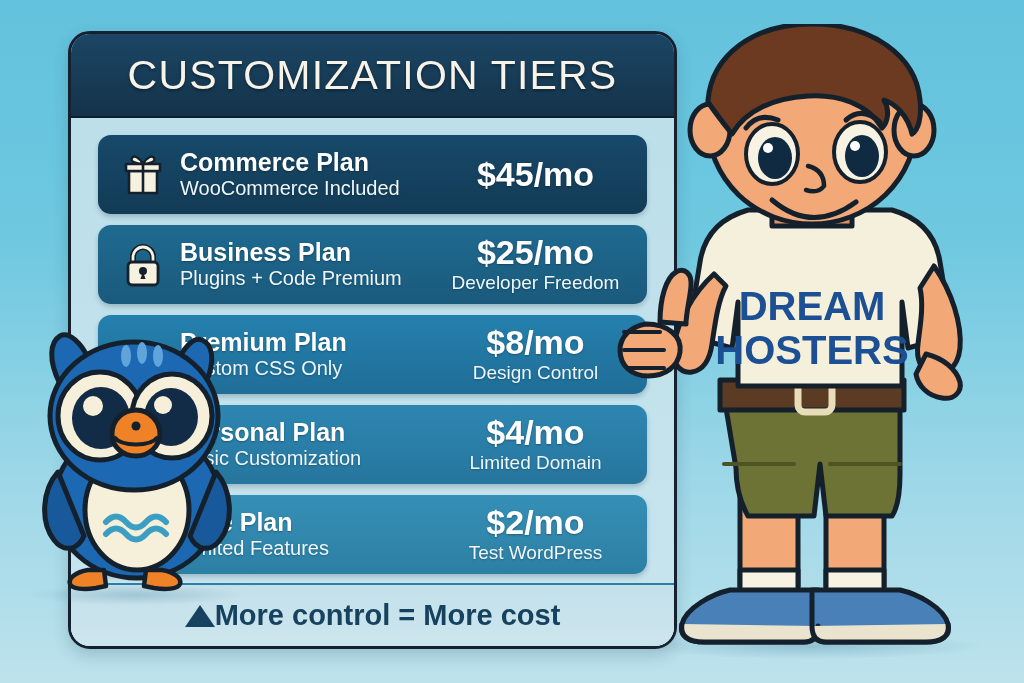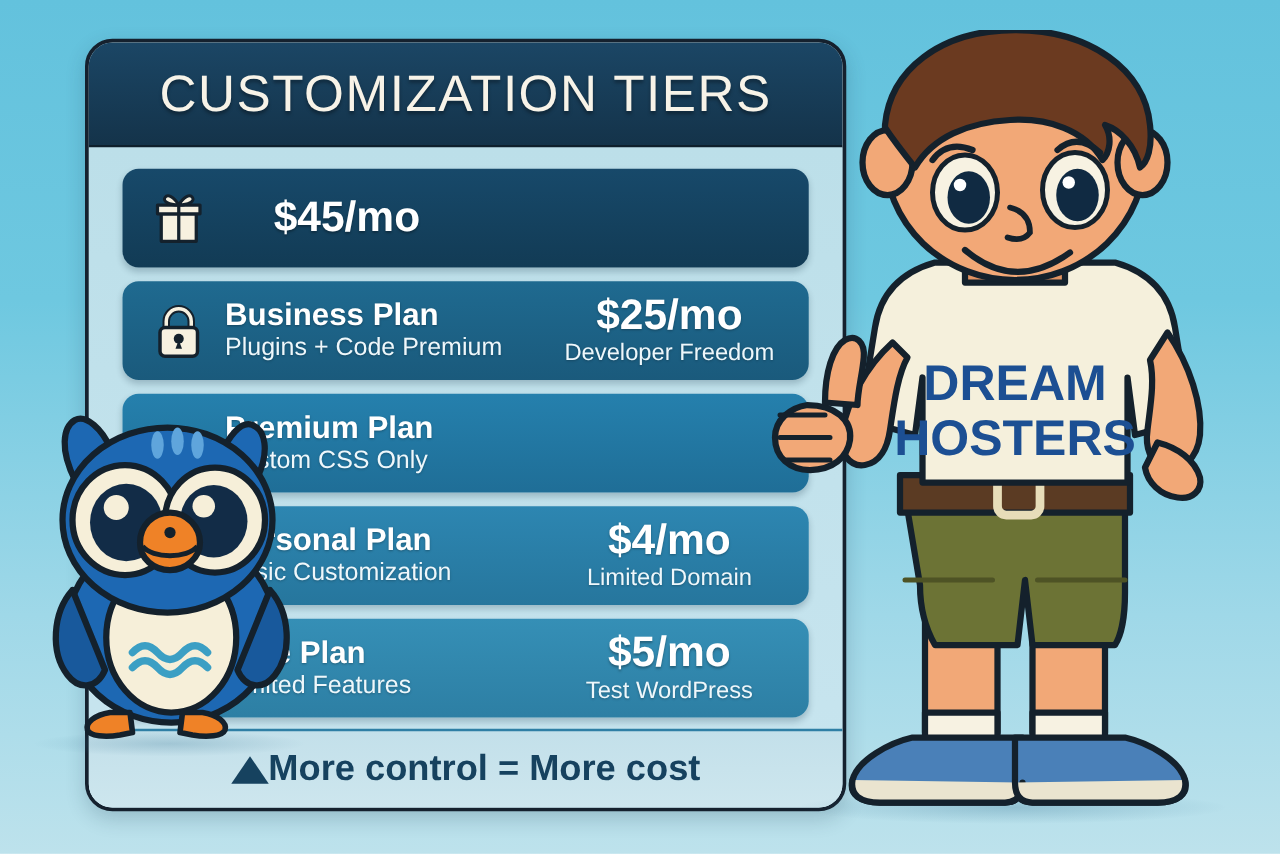--- a/index.html
+++ b/index.html
@@ -111,20 +111,24 @@
       <div class="tier-icon">
         <svg width="46" height="44" viewBox="0 0 46 44">
           <g fill="#f7f1e0" stroke="#14212c" stroke-width="2.6" stroke-linejoin="round">
             <path d="M9 18h28v22H9z"></path>
             <path d="M6 11h34v7H6z"></path>
           </g>
           <path d="M23 11v29" stroke="#14212c" stroke-width="2.6"></path>
           <path d="M23 11c-4-7-9-9-11-6s3 6 11 6zM23 11c4-7 9-9 11-6s-3 6-11 6z" fill="#f7f1e0" stroke="#14212c" stroke-width="2.4" stroke-linejoin="round"></path>
         </svg>
       </div>
+      <div class="tier-left">
+        <div class="tier-name">Commerce Plan</div>
+        <div class="tier-sub">WooCommerce Included</div>
+      </div>
       <div class="tier-right">
         <div class="tier-price">$45/mo</div>
       </div>
     </div>
 
     <div class="tier-row" style="background:linear-gradient(180deg,#1f6a90 0%,#1a5a7c 100%);">
       <div class="tier-icon">
         <svg width="42" height="46" viewBox="0 0 42 46">
           <path d="M11 21v-6a10 10 0 0 1 20 0v6" fill="none" stroke="#14212c" stroke-width="6" stroke-linecap="round"></path>
           <path d="M11 21v-6a10 10 0 0 1 20 0v6" fill="none" stroke="#f7f1e0" stroke-width="2.8" stroke-linecap="round"></path>
@@ -142,20 +146,24 @@
         <div class="tier-note">Developer Freedom</div>
       </div>
     </div>
 
     <div class="tier-row" style="background:linear-gradient(180deg,#2580ad 0%,#1f6e97 100%);">
       <div class="icon-spacer"></div>
       <div class="tier-left">
         <div class="tier-name">Premium Plan</div>
         <div class="tier-sub">Custom CSS Only</div>
       </div>
+      <div class="tier-right">
+        <div class="tier-price">$8/mo</div>
+        <div class="tier-note">Design Control</div>
+      </div>
     </div>
 
     <div class="tier-row" style="background:linear-gradient(180deg,#2d86b1 0%,#26769d 100%);">
       <div class="icon-spacer"></div>
       <div class="tier-left">
         <div class="tier-name">Personal Plan</div>
         <div class="tier-sub">Basic Customization</div>
       </div>
       <div class="tier-right">
         <div class="tier-price">$4/mo</div>
@@ -163,21 +171,21 @@
       </div>
     </div>
 
     <div class="tier-row" style="background:linear-gradient(180deg,#358fb6 0%,#2d7fa4 100%);">
       <div class="icon-spacer"></div>
       <div class="tier-left">
         <div class="tier-name">Free Plan</div>
         <div class="tier-sub">Limited Features</div>
       </div>
       <div class="tier-right">
-        <div class="tier-price">$5/mo</div>
+        <div class="tier-price">$2/mo</div>
         <div class="tier-note">Test WordPress</div>
       </div>
     </div>
 
   </div>
 
   <div id="card-footer">
     <div id="footer-arrow"></div>
     <div id="footer-text">More control = More cost</div>
   </div>

